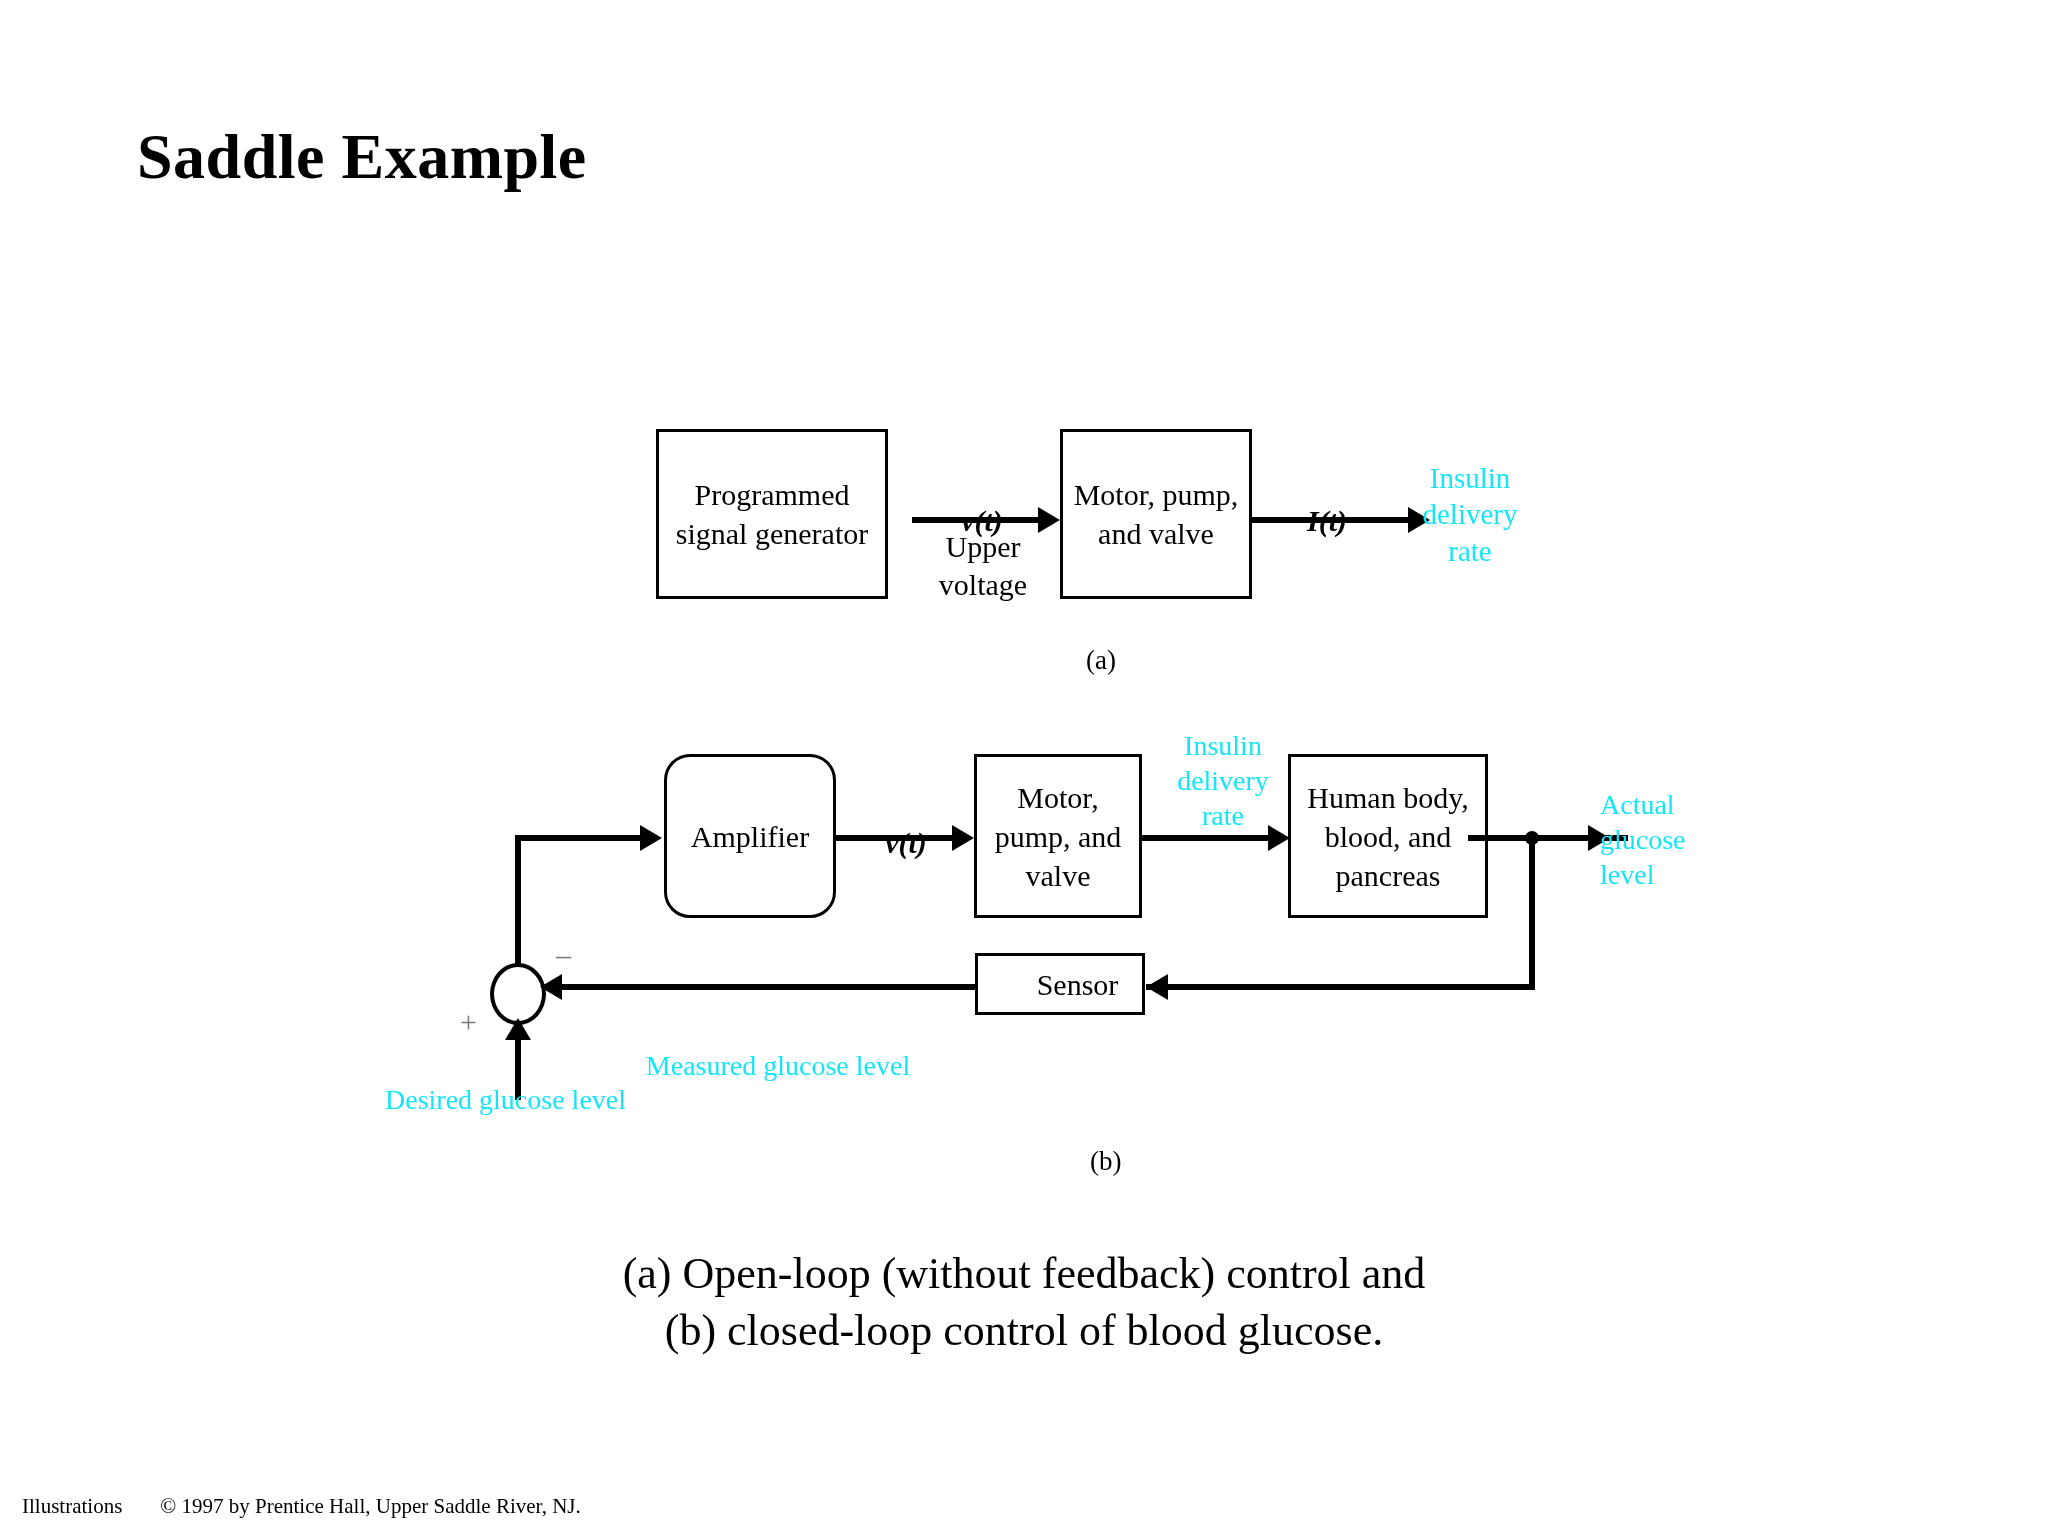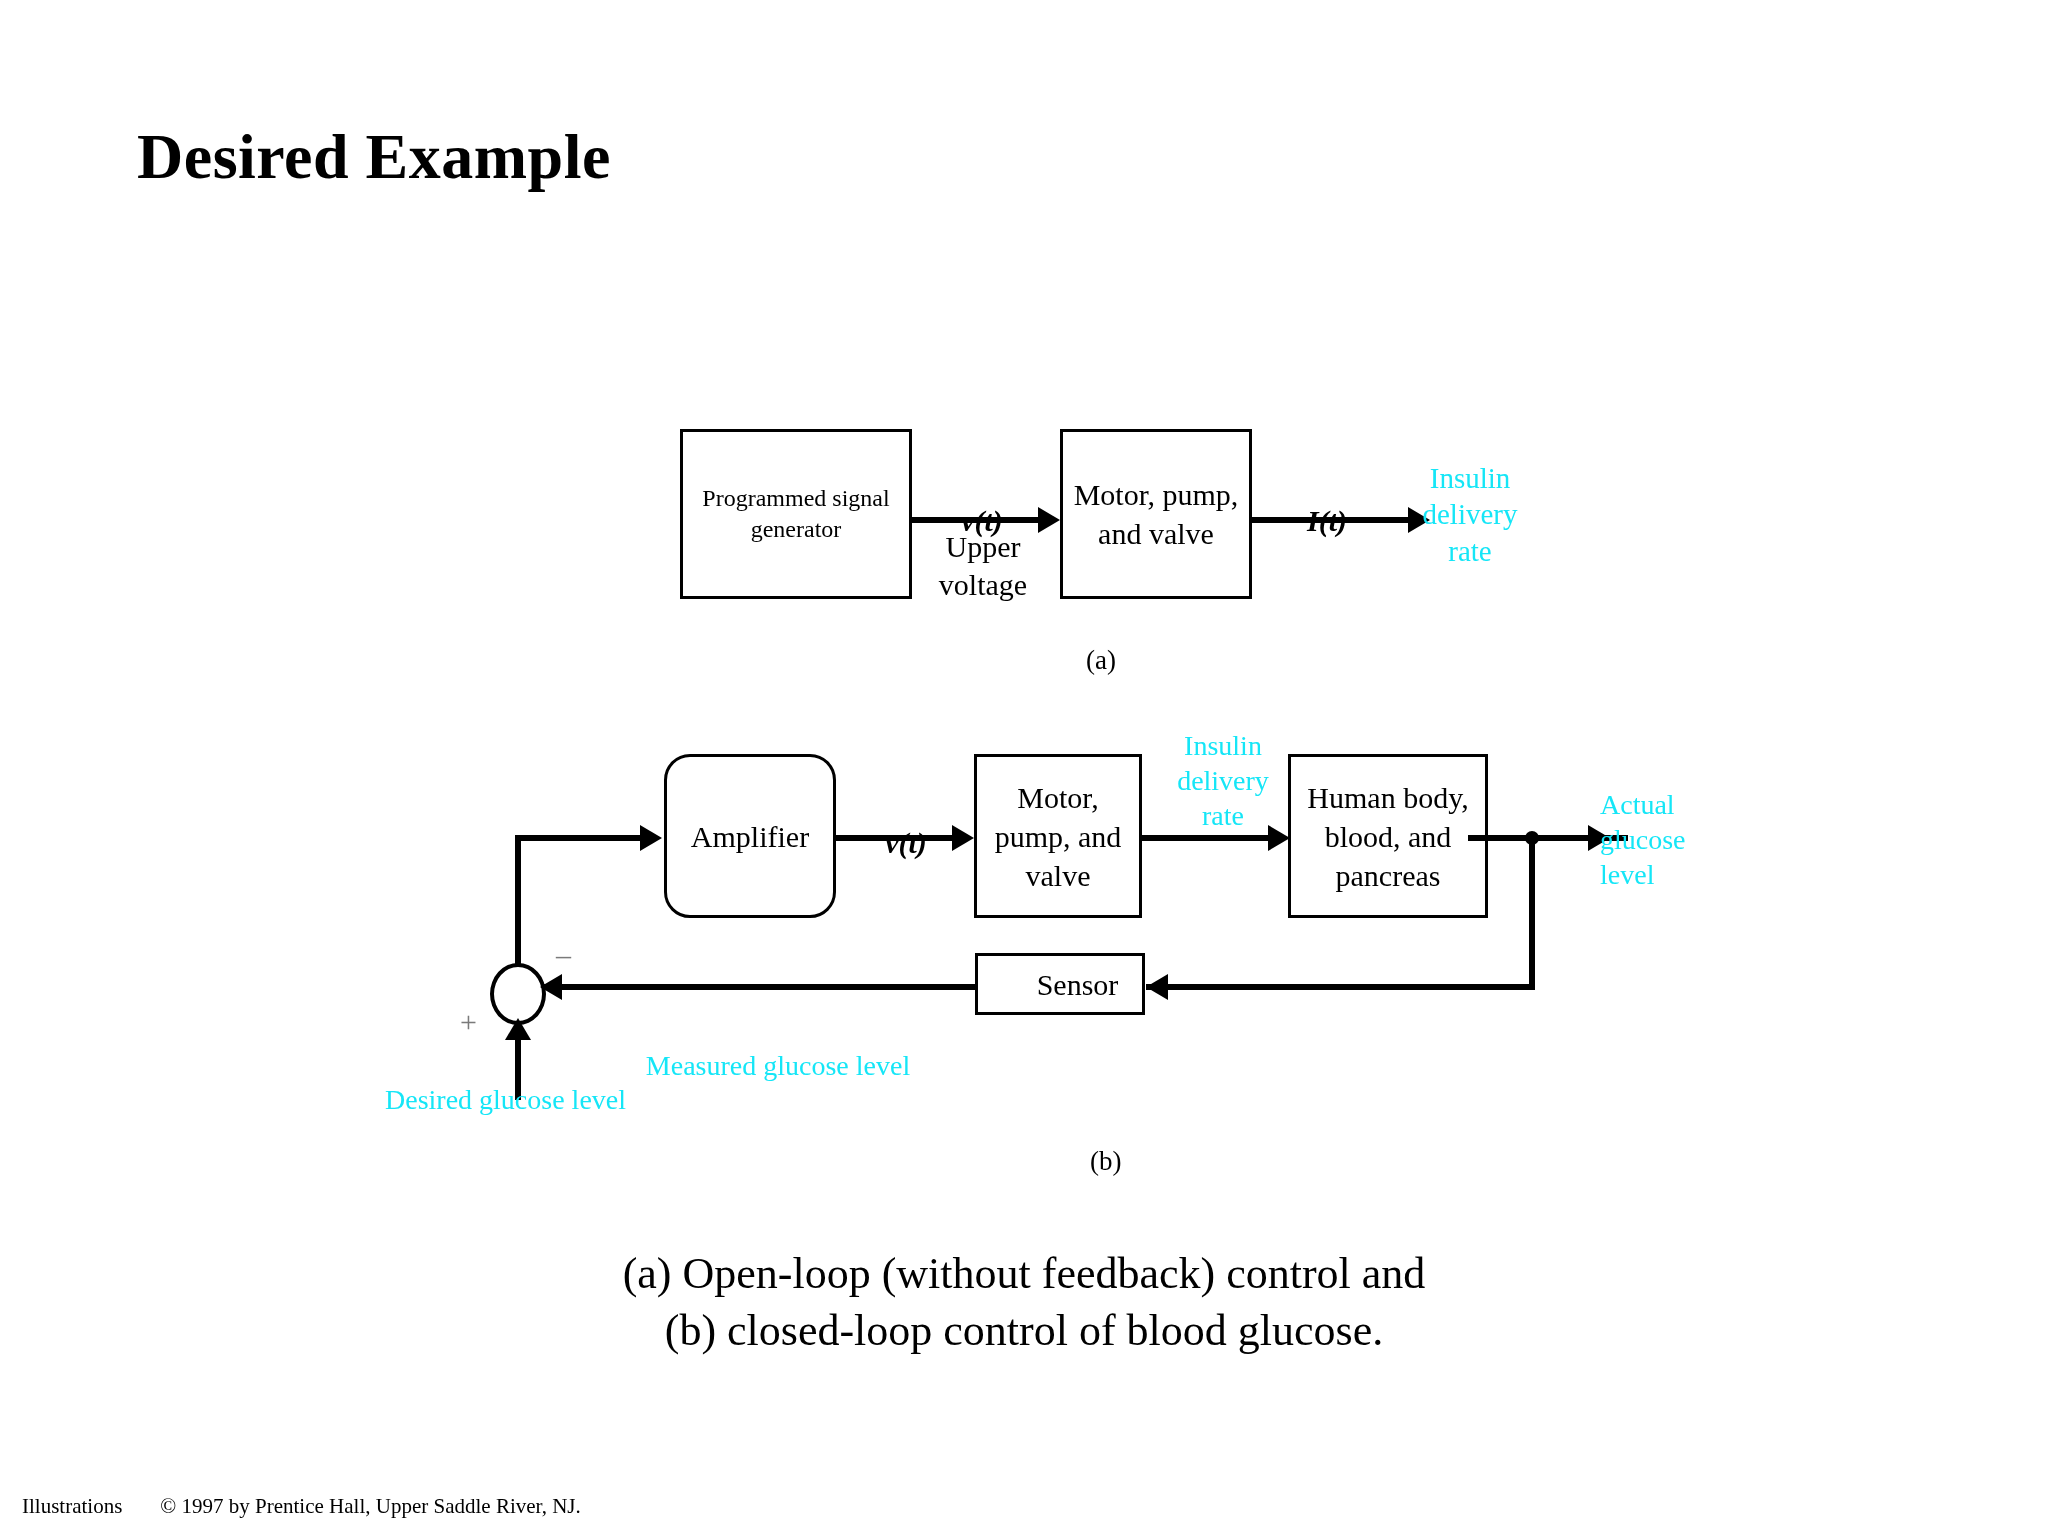--- a/index.html
+++ b/index.html
@@ -114,25 +114,25 @@
     font-size:21px;color:#000;
     display:flex;align-items:baseline;justify-content:center;
   }
   #footer .ft-left{margin-right:38px;}
 </style>
 </head>
 <body>
 
 <div id="slide">
 
-  <div id="slide-title">Desired Example</div>
+  <div id="slide-title">Saddle Example</div>
 
   <div id="figure">
 
-    <div class="blk" style="left:680px;top:429px;width:232px;height:170px;font-size:24px;">
+    <div class="blk" style="left:656px;top:429px;width:232px;height:170px;font-size:30px;">
       <span>Programmed
 signal generator</span>
     </div>
 
     <div class="wire-h" style="left:912px;top:517px;width:140px;"></div>
     <div class="arrow-r" style="left:1038px;top:507px;"></div>
 
     <div class="lbl italic" style="left:912px;top:470px;width:140px;font-size:30px;">v(t)</div>
 
     <div class="lbl" style="left:908px;top:528px;width:150px;font-size:30px;">Upper

